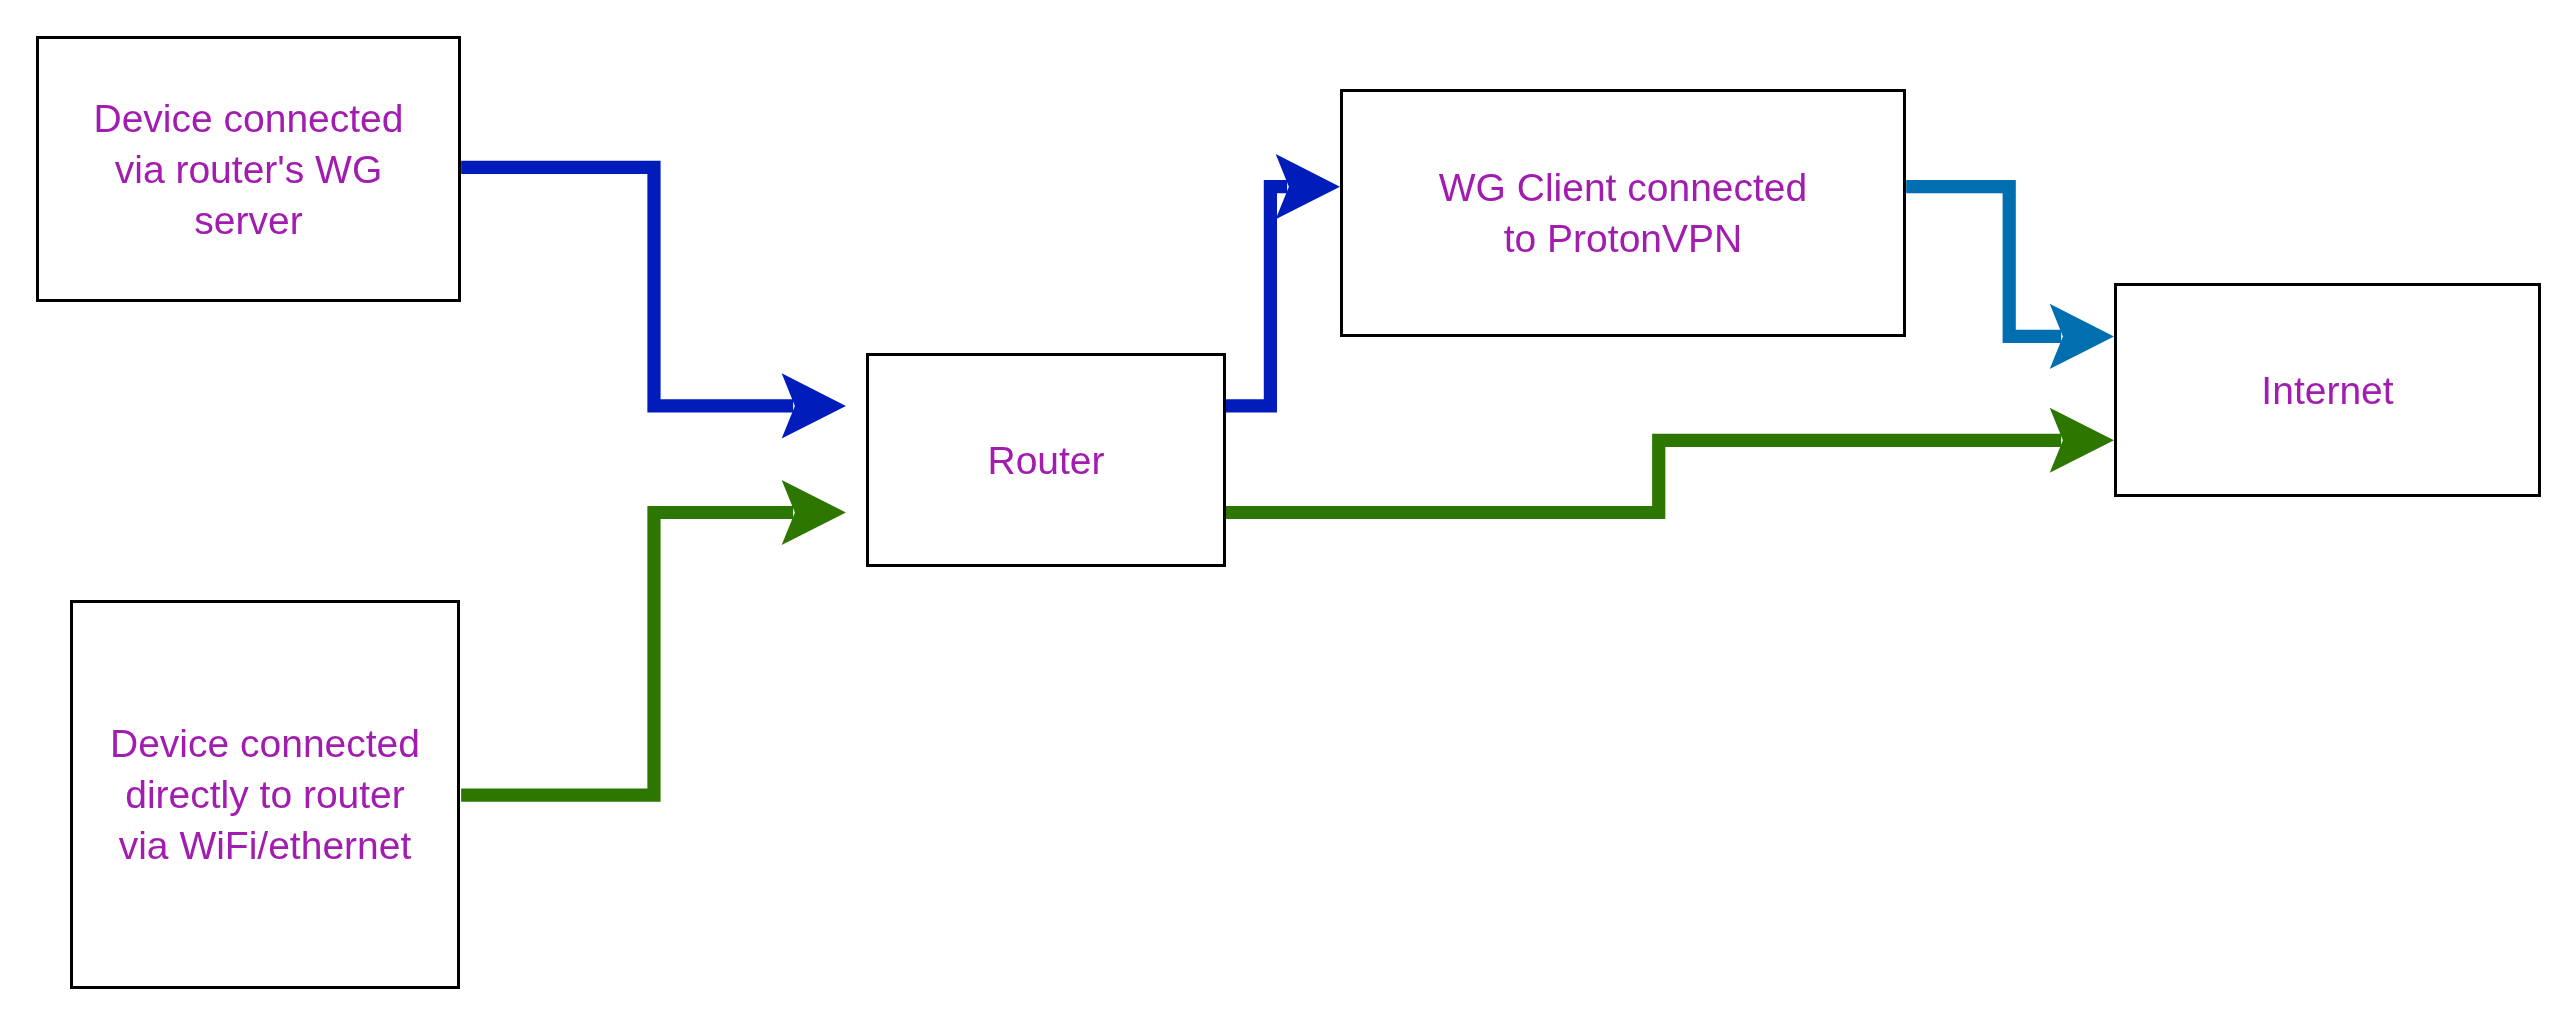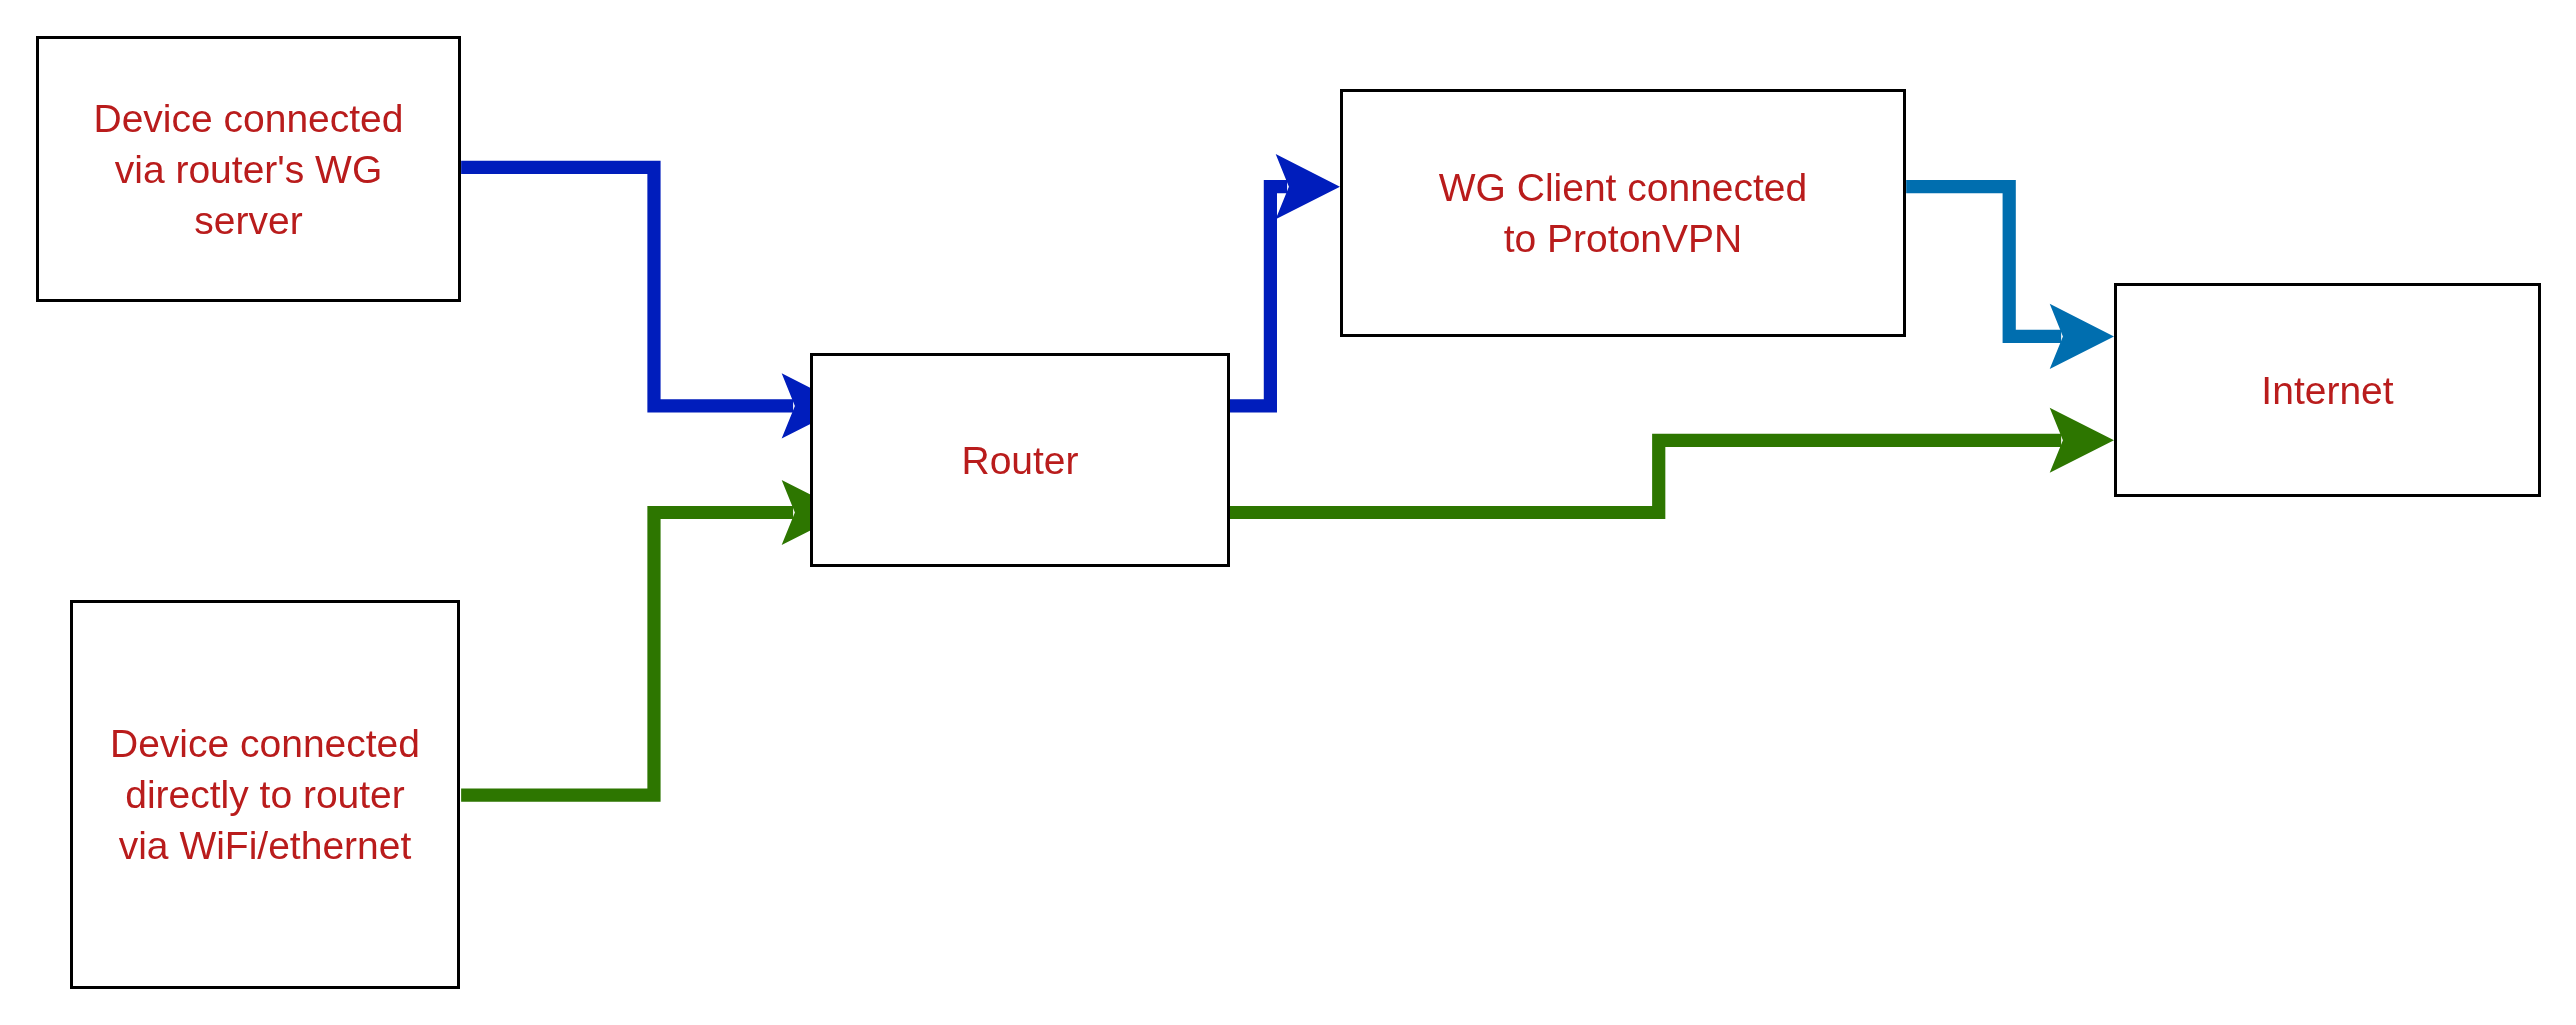--- a/index.html
+++ b/index.html
@@ -1,26 +1,26 @@
 <!DOCTYPE html>
 <html style="font-size:14px"><head>
 <meta charset="utf-8">
 <style>
   html, body { margin: 0; padding: 0; background: #ffffff; }
   body { width: 2576px; height: 1025px; position: relative; overflow: hidden; font-family: "Liberation Sans", sans-serif; }
   svg.edges { position: absolute; left: 0; top: 0; width: 2576px; height: 1025px; }
   .node {
     position: absolute; box-sizing: border-box; border: 3.5px solid #000; background: #fff;
     display: flex; align-items: center; justify-content: center; text-align: center;
-    font-size: 39px; line-height: 51px; color: #b91c1c; padding: 0 23px;
+    font-size: 39px; line-height: 51px; color: #a21caf; padding: 0 23px;
   }
   .node span { white-space: pre-line; }
   #n-dev-wg { left: 36px; top: 36px; width: 425px; height: 266px; }
   #n-dev-direct { left: 70px; top: 600px; width: 390px; height: 389px; }
-  #n-router { left: 810px; top: 353px; width: 420px; height: 214px; }
+  #n-router { left: 866px; top: 353px; width: 360px; height: 214px; }
   #n-wg-client { left: 1340px; top: 89px; width: 566px; height: 248px; }
   #n-internet { left: 2114px; top: 283px; width: 427px; height: 214px; }
 </style>
 </head>
 <body>
 
 <svg class="edges" xmlns="http://www.w3.org/2000/svg" viewBox="0 0 2924 1164" width="2576" height="1025">
   <g id="edge-group">
       <polyline points="523,190 742,190 742,461 900,461" fill="none" stroke="#001DBC" stroke-width="15" stroke-linejoin="miter"></polyline>
       <polygon points="960,461 887,424 902,461 887,498" fill="#001DBC"></polygon>

